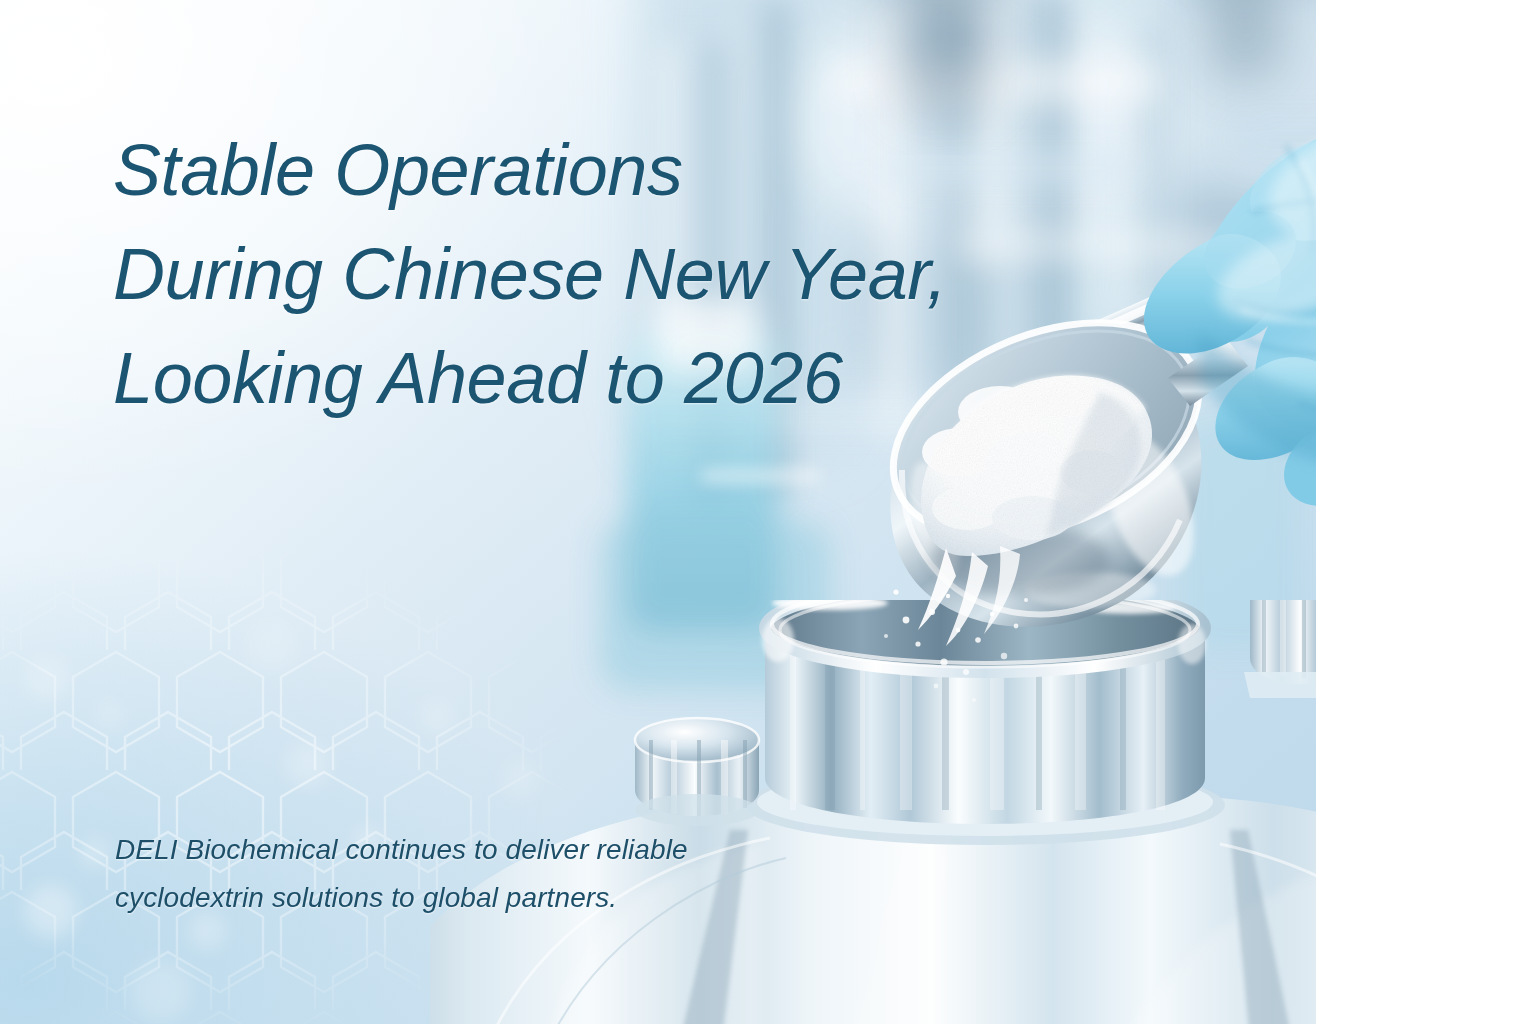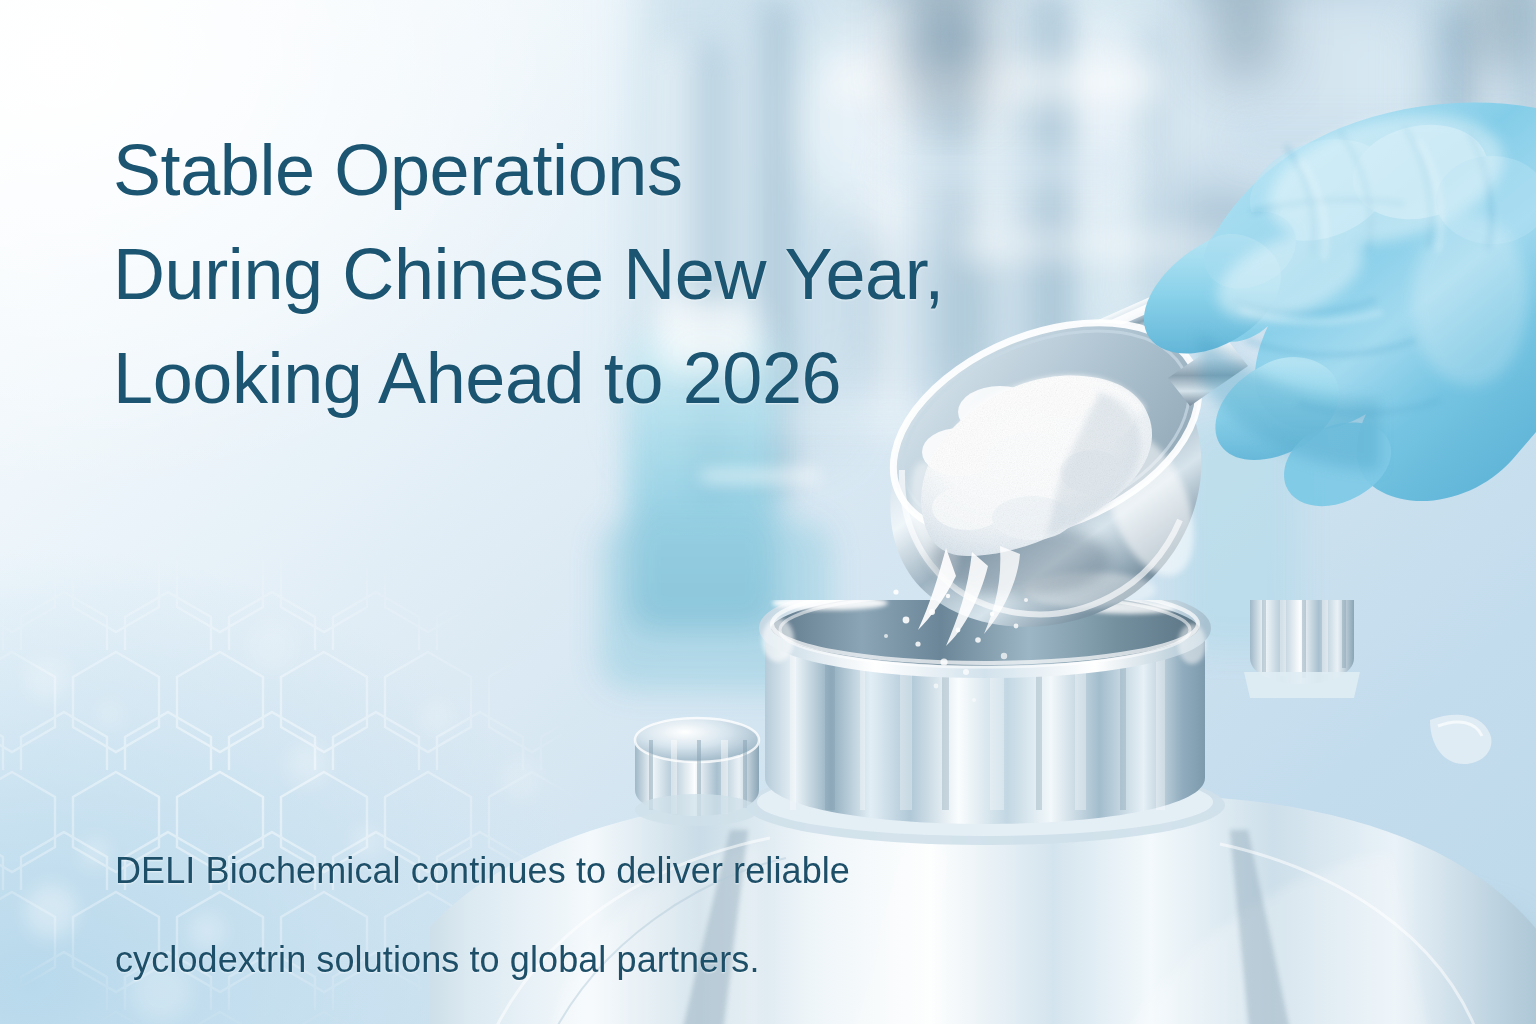--- a/index.html
+++ b/index.html
@@ -1,26 +1,27 @@
 <!DOCTYPE html>
 <html><head>
 <meta charset="utf-8">
 <style>
   * { margin:0; padding:0; box-sizing:border-box; }
   html,body { width:1536px; height:1024px; overflow:hidden; background:#fff; }
   body { font-family:"Liberation Sans", sans-serif; }
 
   #banner {
     position:relative;
-    width:1536px; height:1024px;
+    width:1316px; height:1024px;
     overflow:hidden;
     background:
       radial-gradient(ellipse 900px 700px at 4% 6%,  rgba(255,255,255,0.98) 0%, rgba(255,255,255,0.0) 62%),
       radial-gradient(ellipse 820px 620px at 2% 96%, #b8d9ec 0%, rgba(184,217,236,0.0) 70%),
       linear-gradient(140deg, #fbfdfe 0%, #eef6fb 22%, #dceaf4 46%, #cfe3f0 64%, #c3dced 82%, #bcd9ea 100%);
+    font-style: italic;
   }
 
   
   .bg-layer { position:absolute; inset:0; }
 
   
   .hexlattice{
     position:absolute; left:-40px; top:530px; width:760px; height:500px;
     opacity:.55;
     -webkit-mask-image: radial-gradient(ellipse 420px 300px at 35% 52%, #000 0%, rgba(0,0,0,.55) 55%, transparent 85%);
@@ -37,21 +38,21 @@
   
   .headline {
     position:absolute; left:113px; top:118px;
     font-size:72px; line-height:104px; letter-spacing:-0.4px;
     font-weight:400; color:#1b5571;
     white-space:pre-line;
     text-shadow:0 1px 2px rgba(255,255,255,.55);
   }
   .subline {
     position:absolute; left:115px; top:826px;
-    font-size:36px; line-height:89px; letter-spacing:0.1px;
+    font-size:28px; line-height:48px; letter-spacing:0.1px;
     font-weight:400; color:#1e4f69;
     white-space:pre-line;
     text-shadow:0 1px 2px rgba(255,255,255,.6);
   }
 </style>
 </head>
 <body>
 
 <div id="banner">
 

